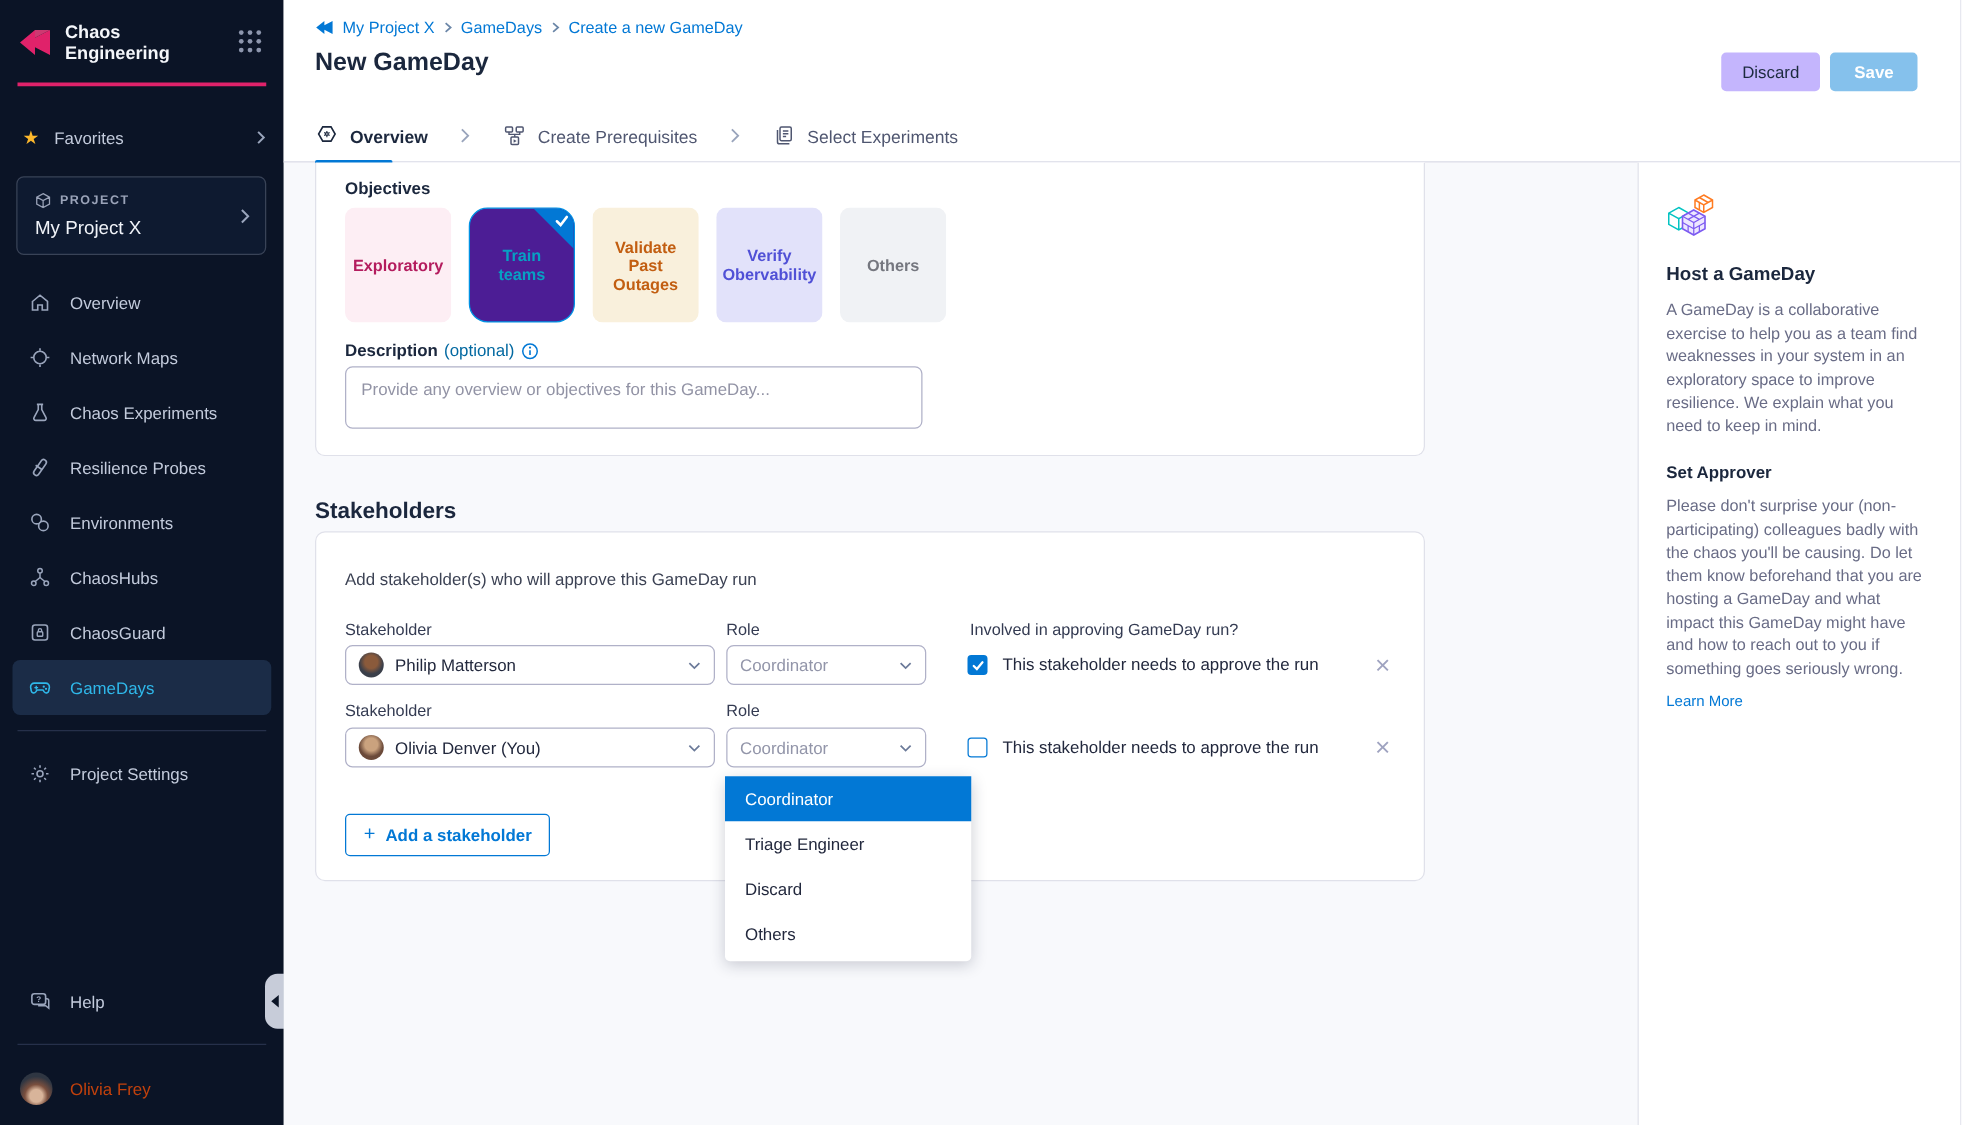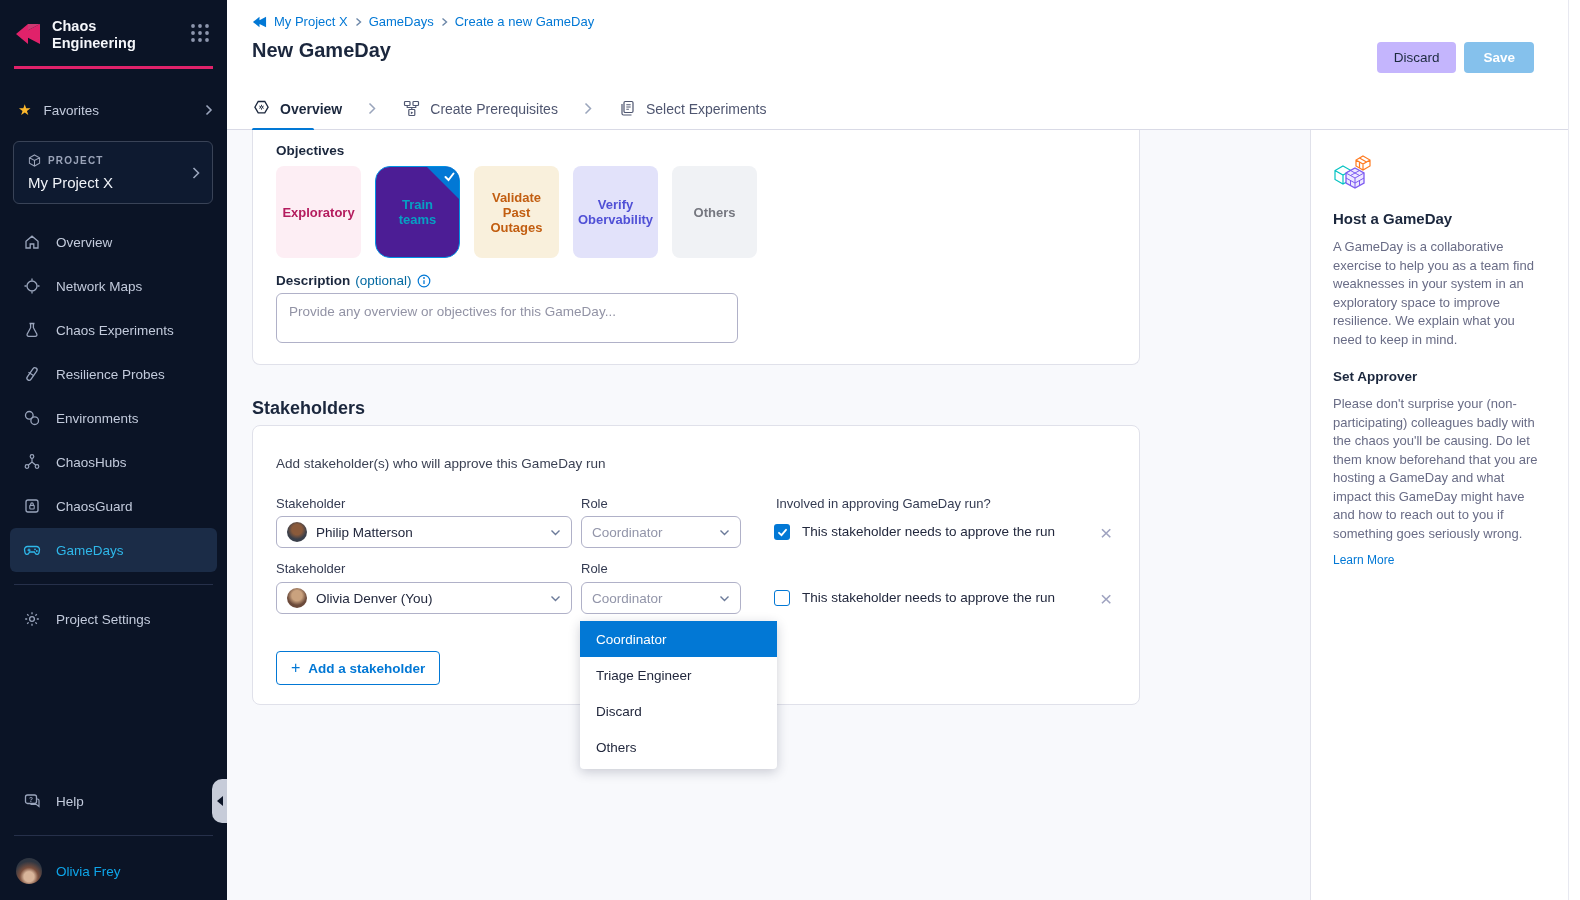--- a/index.html
+++ b/index.html
@@ -23,21 +23,21 @@
   .project-eyebrow { display:flex; align-items:center; gap:7px; color:#9aa3b8; font-size:10px; letter-spacing:1.2px; font-weight:bold; }
   .project-name { color:#f0f3f8; font-size:15px; margin-top:7px; }
   .project-box .chev-right { position:absolute; right:12px; top:24px; }
 
   .nav { margin-top:16px; }
   .nav-item { display:flex; align-items:center; gap:15px; height:44px; margin:0 10px; padding:0 13px; border-radius:6px; font-size:13.5px; color:#c3cbdc; cursor:pointer; }
   .nav-item svg { flex:0 0 18px; }
   .nav-item.active { background:#1b2c47; color:#2fb8ea; }
   .side-divider { height:1px; background:#26304a; margin:12px 14px; }
   .side-bottom { position:absolute; left:0; bottom:0; width:227px; }
-  .user-row { display:flex; align-items:center; gap:14px; padding:10px 14px 16px 16px; font-size:13.5px; color:#0ea5e9; cursor:pointer; }
+  .user-row { display:flex; align-items:center; gap:14px; padding:10px 14px 16px 16px; font-size:13.5px; color:#c2410c; cursor:pointer; }
   .avatar { border-radius:50%; flex:0 0 auto; }
   .av-frey { width:26px; height:26px; background:radial-gradient(circle at 50% 72%, #d8b49a 22%, #7a4f3e 40%, #2f3642 68%); }
   .collapse-handle { position:absolute; left:212px; top:779px; width:16px; height:44px; background:#c7ccd9; border-radius:10px 0 0 10px; cursor:pointer; display:flex; align-items:center; justify-content:center; }
   .collapse-handle .tri { width:0; height:0; border-top:5px solid transparent; border-bottom:5px solid transparent; border-right:6px solid #0b1426; }
 
   
   .main { position:absolute; left:227px; top:0; right:0; height:900px; background:#f8f9fc; }
   .topbar { position:absolute; left:0; top:0; right:0; height:88px; background:#fff; }
   .breadcrumb { display:flex; align-items:center; gap:7px; padding:14px 0 0 25px; font-size:13px; color:#0278d5; }
   .breadcrumb .crumb { cursor:pointer; }

